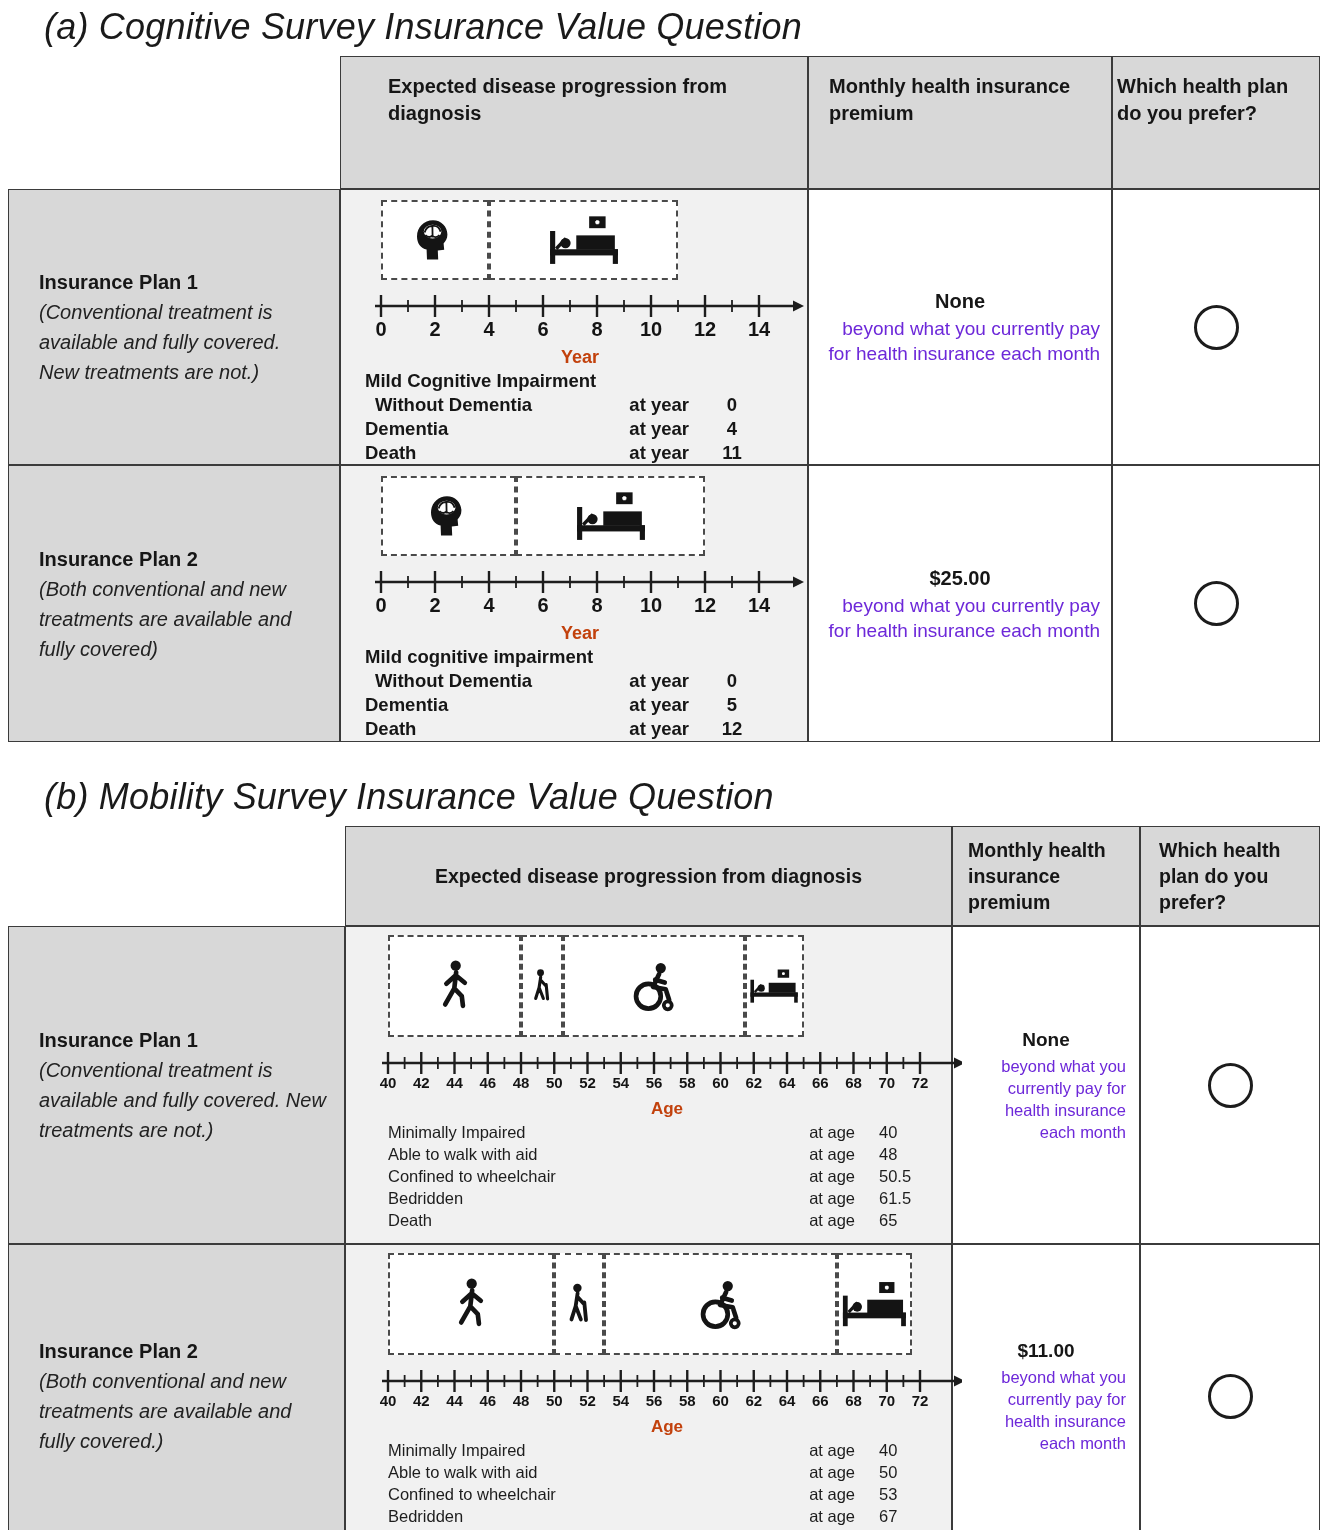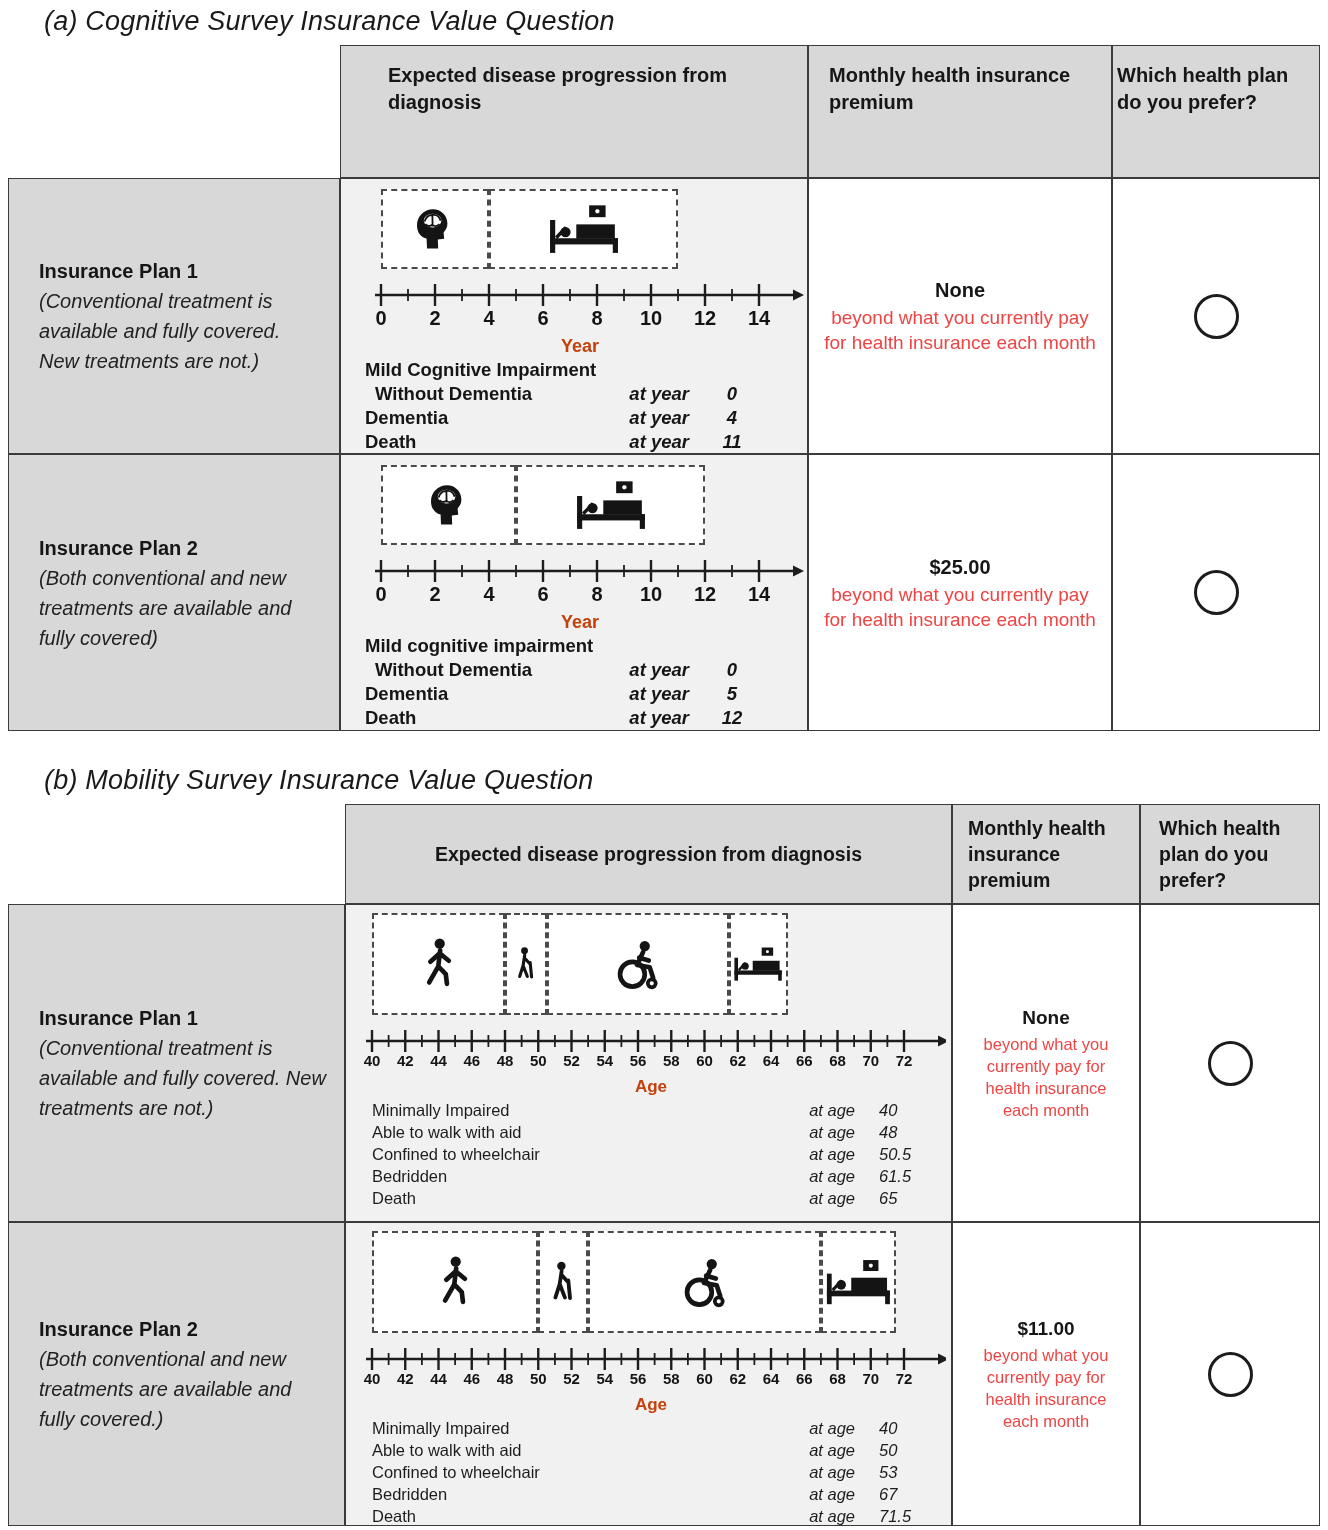--- a/index.html
+++ b/index.html
@@ -3,21 +3,21 @@
 <meta charset="utf-8">
 <style>
   html,body{margin:0;padding:0;background:#ffffff;}
   body{
     width:1328px;min-height:1530px;
     font-family:"Liberation Sans",sans-serif;
     color:#161616;
     -webkit-font-smoothing:antialiased;
   }
   .fig-title{
-    font-style:italic;font-size:27px;color:#1a1a1a;
+    font-style:italic;font-size:36px;color:#1a1a1a;
     margin:6px 0 8px 44px;letter-spacing:.2px;
   }
   .fig-title-b{margin-top:34px;}
   .tbl{display:grid;margin-left:8px;width:1312px;}
   .tbl-a{grid-template-columns:332px 468px 304px 208px;grid-template-rows:133px 276px 277px;}
   .tbl-b{grid-template-columns:337px 607px 188px 180px;grid-template-rows:100px 318px 304px;}
   .cell{border:1.5px solid #3b3b3b;box-sizing:border-box;overflow:visible;}
   .nocell{border:none;background:#fff;}
   .hcell{
     background:#d8d8d8;font-weight:bold;font-size:20px;line-height:27px;
@@ -32,27 +32,27 @@
   .hw-b-prem{max-width:156px;}
   .hw-b-pref{max-width:142px;}
   .plancell{
     background:#d8d8d8;display:flex;flex-direction:column;justify-content:center;
     padding:0 16px 0 30px;
   }
   .plan-name{font-weight:bold;font-size:20px;line-height:30px;}
   .plan-desc{font-style:italic;font-size:20px;line-height:30px;color:#222;}
   .progcell{background:#f1f1f1;}
   .pc-a{padding:10px 6px 0 10px;}
-  .pc-b{padding:8px 4px 0 4px;}
+  .pc-b{padding:8px 4px 0 20px;}
   .premcell{
     background:#fff;display:flex;flex-direction:column;justify-content:center;
     align-items:center;text-align:center;
   }
   .prem-amt{font-weight:bold;font-size:20px;line-height:26px;margin-bottom:2px;}
-  .prem-note{font-size:19px;line-height:25px;color:#ef4444;}
+  .prem-note{font-size:19px;line-height:25px;color:#6d28d9;text-align:right;}
   .pn-a{max-width:280px;}
   .tbl-b .prem-amt{font-size:19px;}
   .tbl-b .prem-note{font-size:16.5px;line-height:22px;}
   .pn-b{max-width:160px;}
   .radiocell{background:#fff;display:flex;align-items:center;justify-content:center;}
   .radio{
     width:45px;height:45px;border:3px solid #1c1c1c;border-radius:50%;
     background:#fff;cursor:pointer;box-sizing:border-box;
   }
   
@@ -67,21 +67,21 @@
     display:flex;align-items:center;justify-content:center;box-sizing:border-box;
   }
   .tl-axis{display:block;}
   .tl-axis-title{text-align:center;font-weight:bold;line-height:20px;color:#c2410c;}
   
   .milestones{margin-top:2px;}
   .ms-row{display:flex;align-items:baseline;}
   .ms-a .ms-row{font-weight:bold;font-size:18.5px;line-height:24px;padding:0 54px 0 14px;}
   .ms-a .ms-row.indent{padding-left:24px;gap:10px;}
   .ms-b .ms-row{font-size:16.5px;line-height:22px;color:#1d1d1d;padding:0 26px 0 22px;}
-  .ms-right{margin-left:auto;display:flex;align-items:flex-start;font-style:italic;}
+  .ms-right{margin-left:auto;display:flex;align-items:flex-start;}
   .ms-a .ms-val{margin-left:28px;min-width:30px;text-align:center;}
   .ms-b .ms-val{margin-left:24px;min-width:42px;text-align:left;}
   .icon-defs{position:absolute;width:0;height:0;overflow:hidden;}
 </style>
 </head>
 <body>
 
 <svg class="icon-defs" aria-hidden="true">
   <defs>
     <symbol id="brain-icon" viewBox="0 0 24 24">

